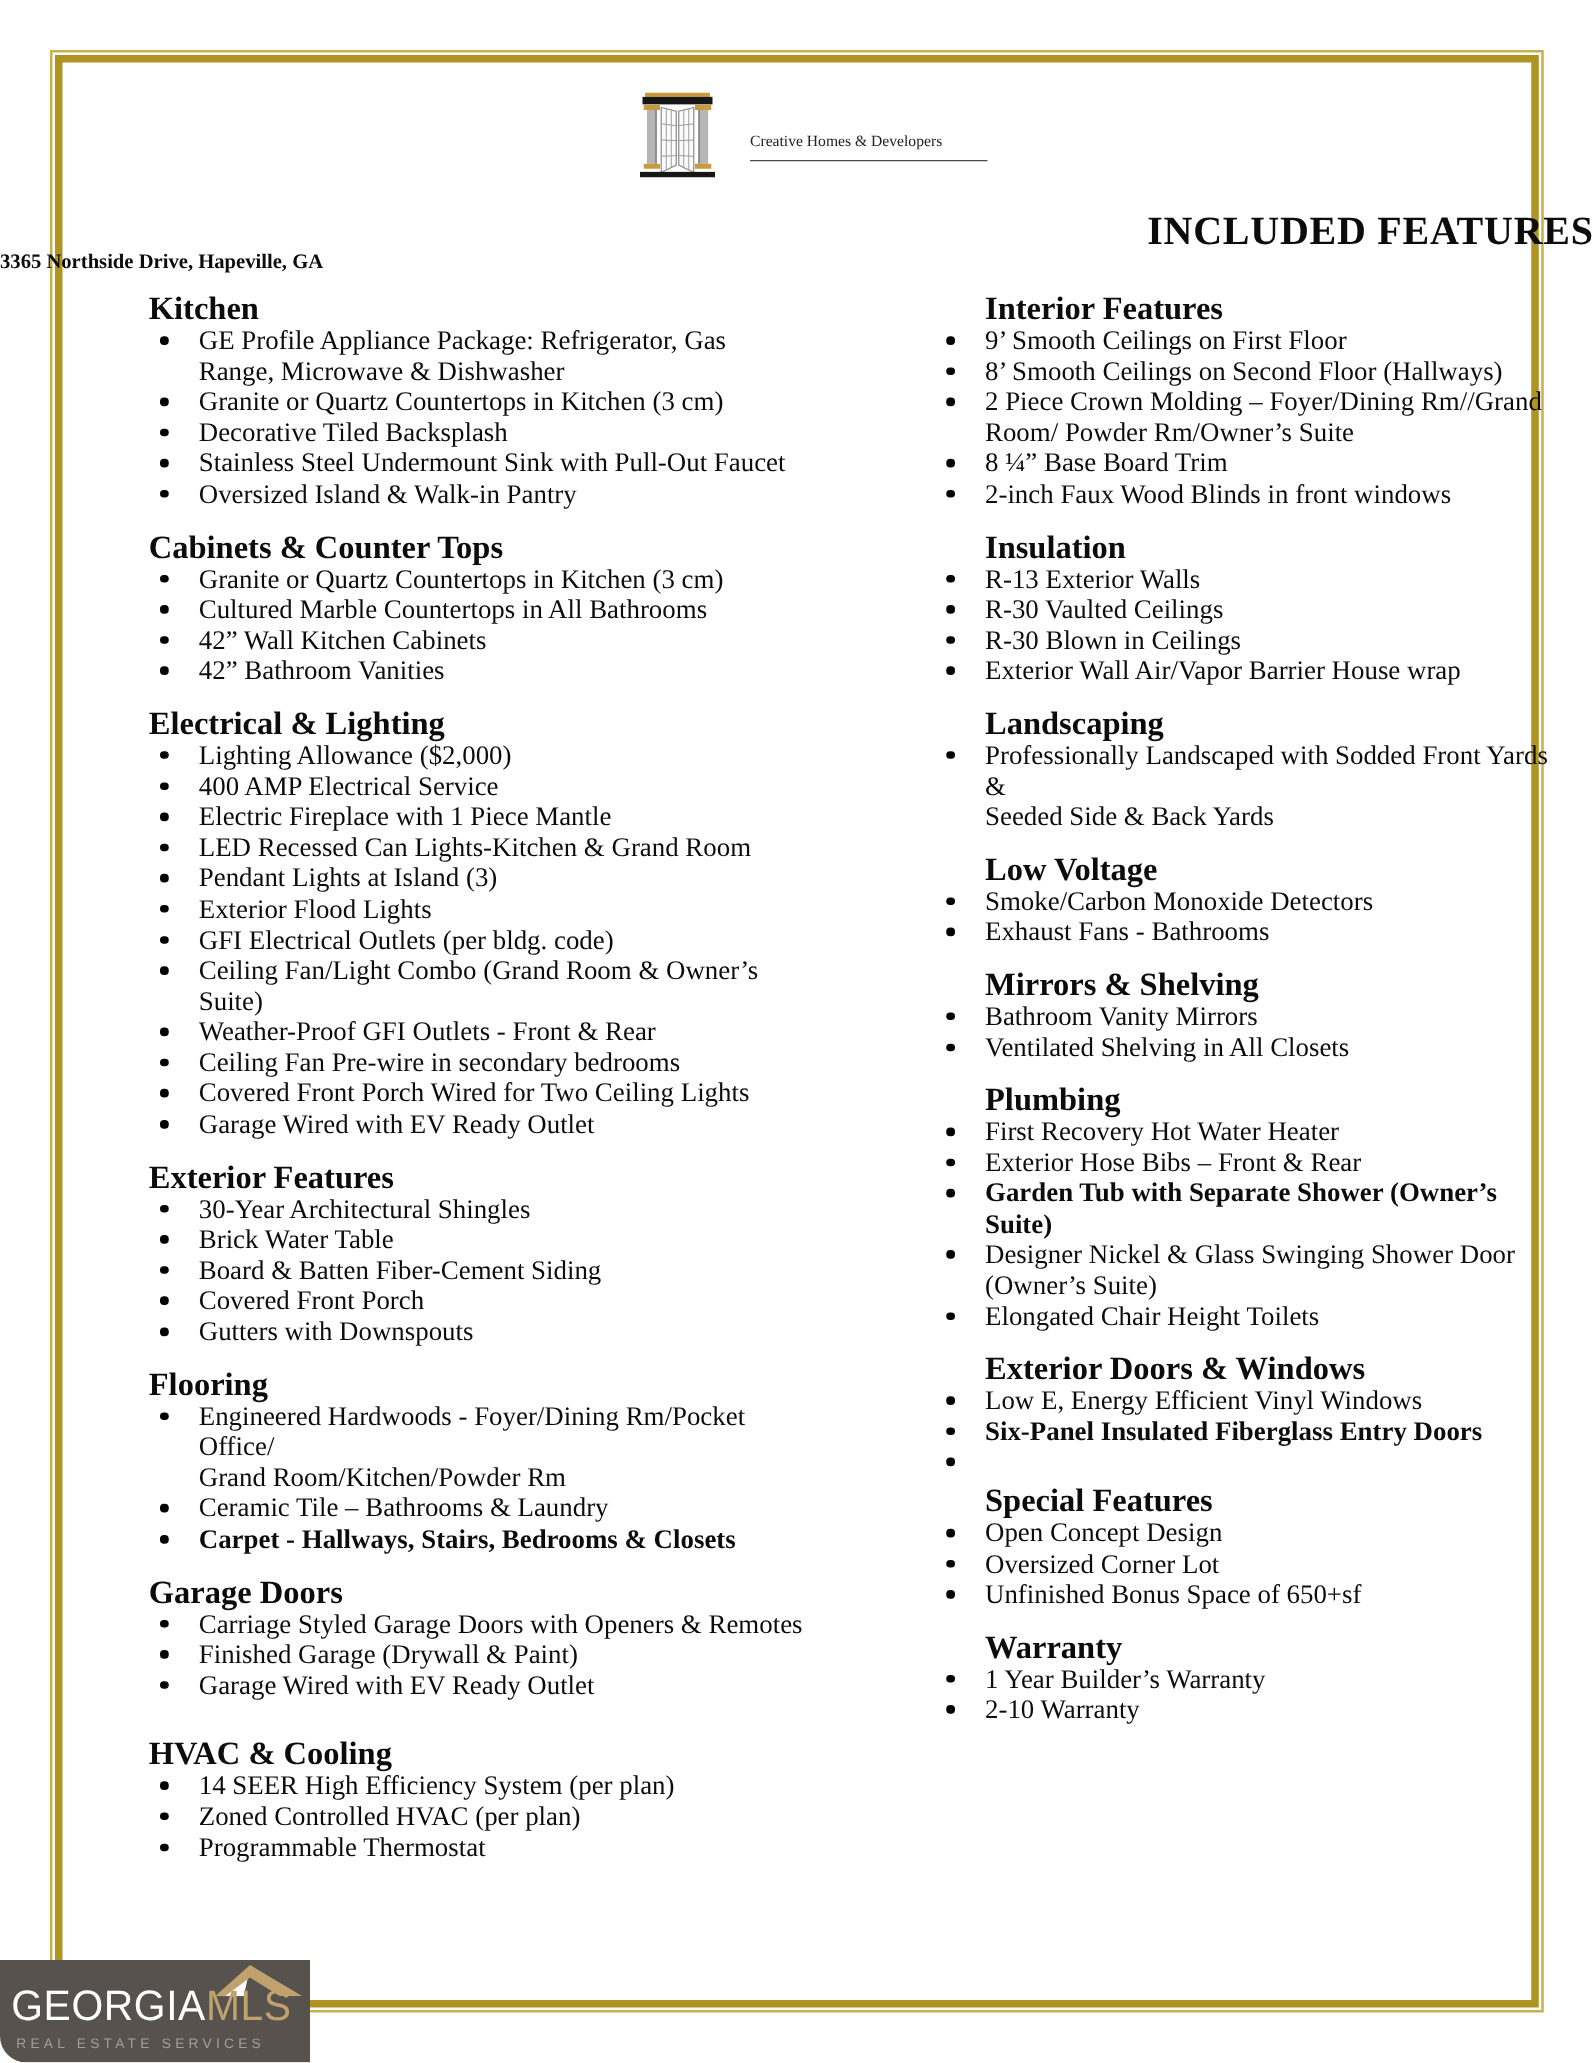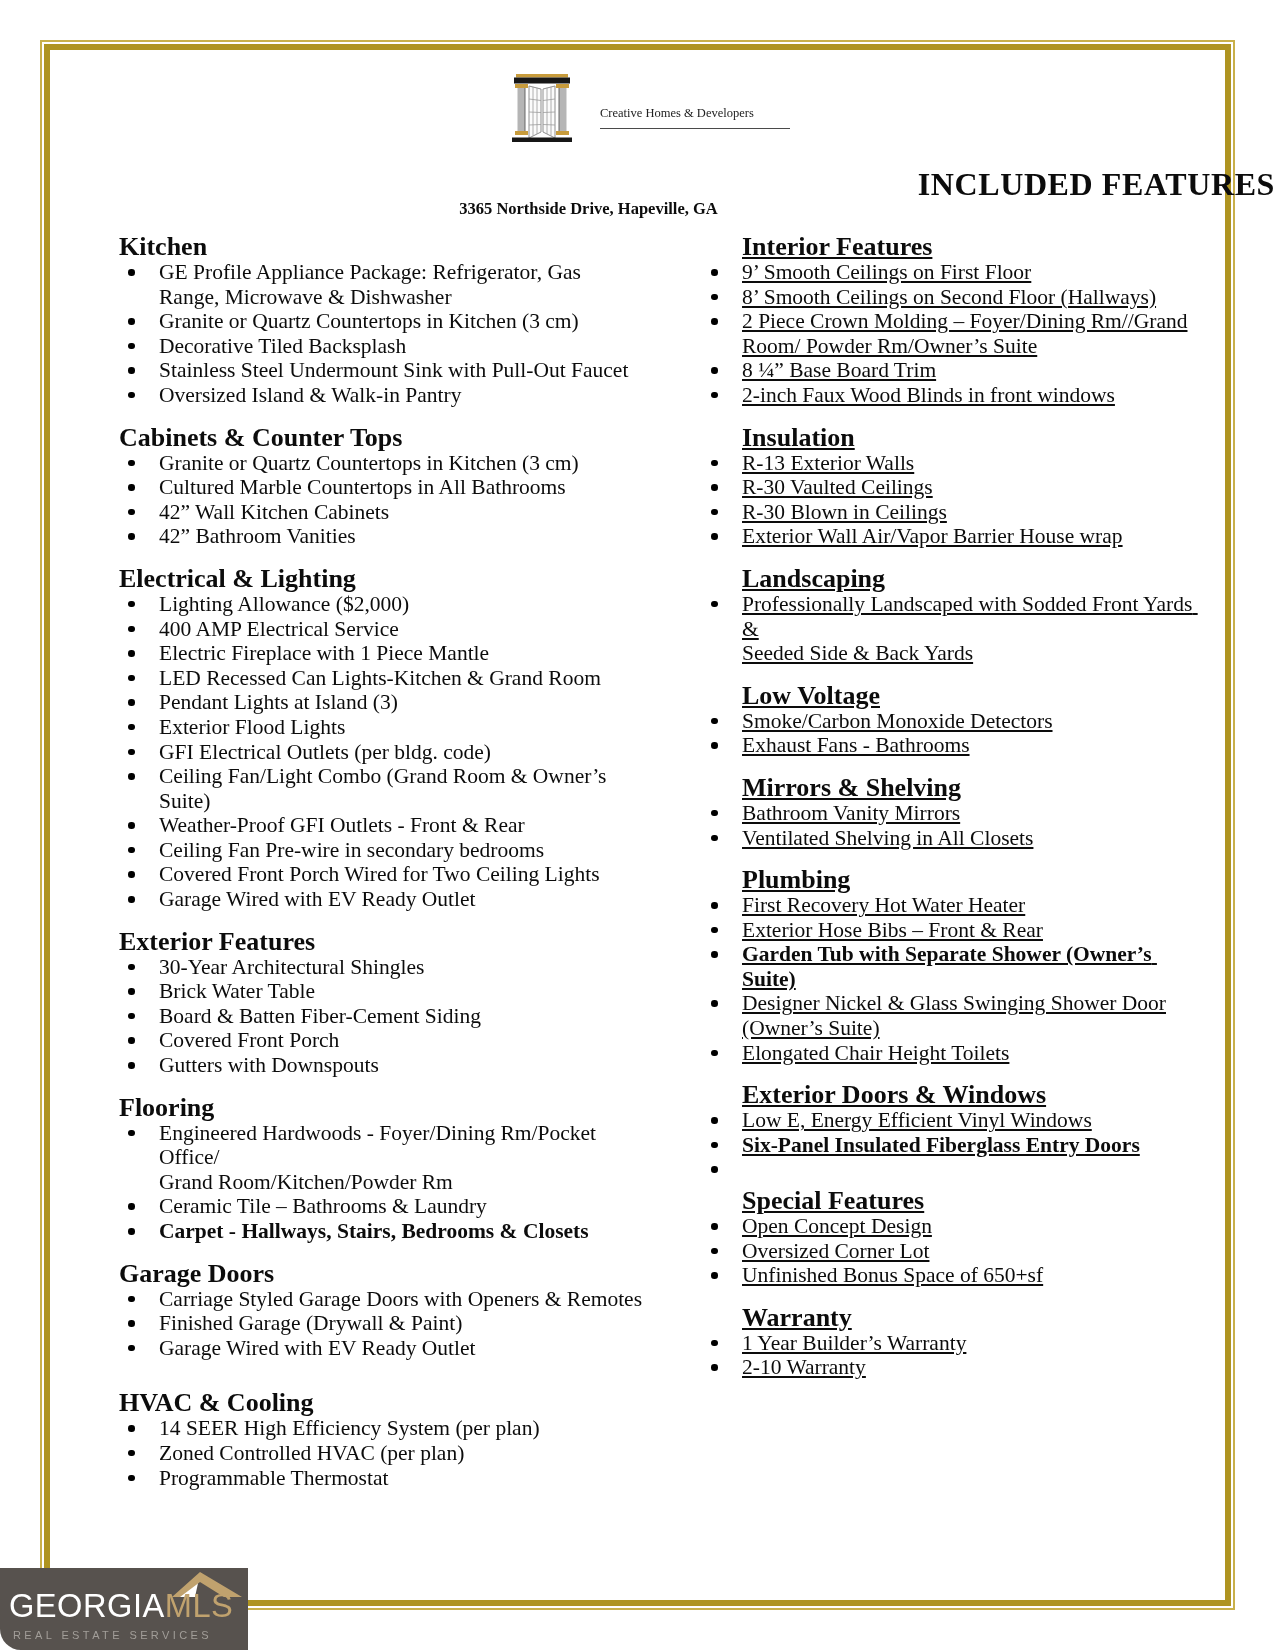--- a/index.html
+++ b/index.html
@@ -9,26 +9,26 @@
   .frame{position:absolute;left:40px;top:40px;width:1195px;height:1570px;
          border:2px solid var(--gold-light);box-sizing:border-box;}
   .frame-inner{position:absolute;left:2px;top:2px;right:2px;bottom:2px;
          border:6px solid var(--gold);}
   
   .builder-logo-icon{position:absolute;left:512px;top:74px;}
   .brand{position:absolute;left:600px;top:106px;width:190px;font-size:12.5px;
          color:#222;border-bottom:1.5px solid #4a4a4a;padding-bottom:7px;white-space:nowrap;}
   h1.title{position:absolute;left:0;top:170px;width:1275px;margin:0;text-align:right;
          font-size:32px;line-height:28px;font-weight:bold;letter-spacing:0.6px;}
-  .subtitle{position:absolute;left:0;top:199px;width:1177px;text-align:center;
+  .subtitle{position:absolute;left:0;top:199px;width:1177px;
          font-size:16.5px;line-height:20px;font-weight:bold;}
   
   .col{position:absolute;top:234px;margin-left:29px;}
   .col-left{left:90px;width:540px;}
-  .col-right{left:644px;width:525px;text-decoration:underline;}
+  .col-right{left:690px;width:525px;}
   .feat-section{margin-top:17px;}
   .feat-section:first-child{margin-top:0;}
   .feat-section.gap-large{margin-top:30px;}
   .feat-section.gap-small{margin-top:6px;}
   .feat-section h2{margin:0;font-size:26px;line-height:26px;font-weight:bold;}
   .col-right .feat-section h2{margin-left:69px;}
   .feat-section ul{margin:0;padding:0;list-style:none;}
   .feat-section li{position:relative;padding-left:40px;font-size:21.5px;line-height:24.6px;
          min-height:24.6px;white-space:pre-wrap;}
   .col-right .feat-section li{padding-left:69px;}

